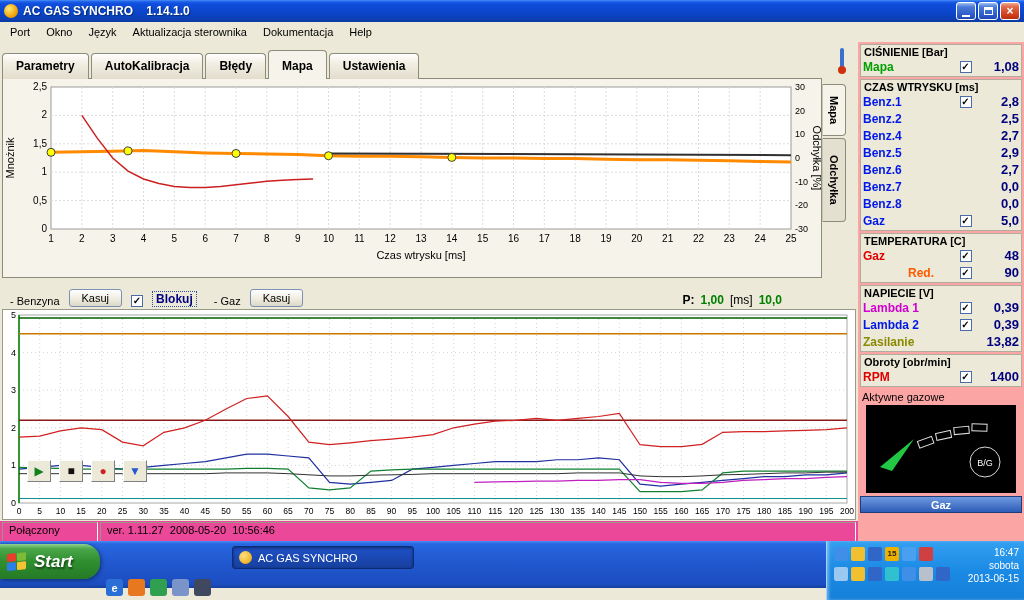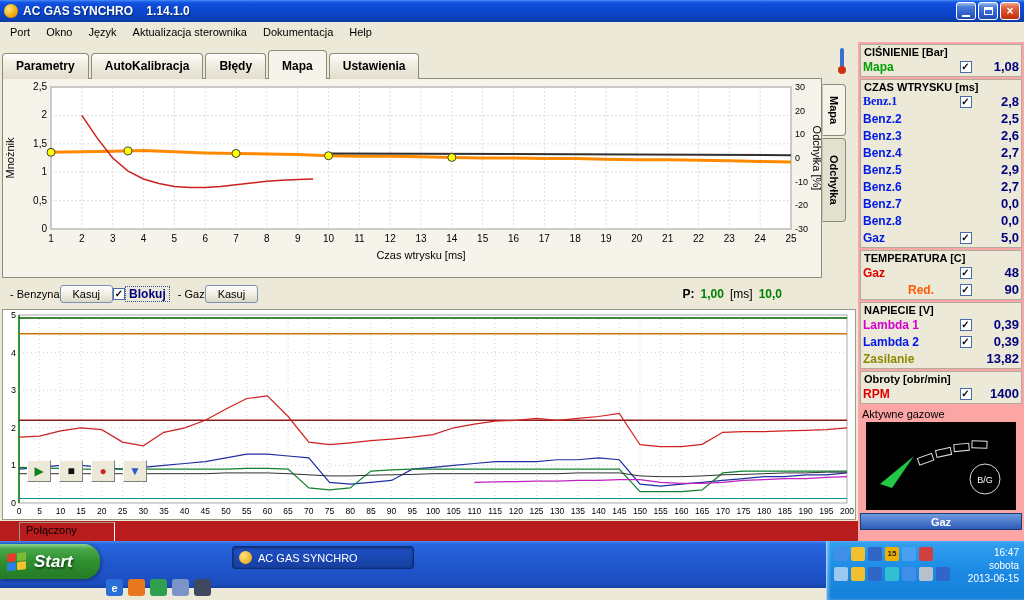--- a/index.html
+++ b/index.html
@@ -36,40 +36,40 @@
 
   
   .map-panel{position:absolute;left:2px;top:78px;width:820px;height:200px;background:#f6f4ea;border:1px solid #8c8c7a;}
   .map-panel svg,.scope-panel svg{display:block;}
   .side-tab{position:absolute;left:822px;width:24px;font-size:11px;font-weight:bold;color:#000;
     background:#e4e0d0;border:1px solid #8c8c7a;border-left:1px solid #c8c4b4;border-radius:0 4px 4px 0;
     writing-mode:vertical-rl;display:flex;align-items:center;justify-content:center;}
   .side-tab.active{background:#f6f4ea;}
 
   
-  .controls-row{position:absolute;left:2px;top:281px;width:854px;height:26px;display:flex;align-items:center;padding:0 8px;font-size:11px;}
+  .controls-row{position:absolute;left:2px;top:281px;width:854px;height:26px;display:flex;align-items:flex-end;gap:9px;padding:0 8px;font-size:11px;}
   .xp-btn{font-size:11px;padding:2px 12px;color:#000;
     background:linear-gradient(180deg,#fefefe,#f0ede0 55%,#dcd8c8);border:1px solid #7b92b5;border-radius:3px;}
   .chk{width:12px;height:12px;border:1px solid #4a6da8;background:#fff;font-size:10px;line-height:10px;text-align:center;color:#000;flex:none;}
   .chk.checked::after{content:"✓";font-weight:bold;}
   .blokuj-label{font-size:12px;font-weight:bold;color:#000080;border:1px dotted #3050a0;padding:0 3px;}
   .spacer{flex:1;}
   .p-group{display:flex;gap:6px;align-items:center;margin-right:66px;font-size:12px;}
   .p-lab{font-weight:bold;color:#000;}
   .p-val{font-weight:bold;color:#008000;}
   .p-unit{color:#000;}
   .p-val2{font-weight:bold;color:#008000;}
 
   
   .scope-panel{position:absolute;left:2px;top:309px;width:854px;height:211px;background:#fff;border:1px solid #9a9a8a;}
   .transport{position:absolute;left:24px;top:150px;display:flex;gap:8px;}
   .tbtn{width:24px;height:22px;background:#ece9d8;border:1px solid;border-color:#fff #808080 #808080 #fff;display:flex;align-items:center;justify-content:center;font-size:12px;line-height:1;}
 
   
-  .statusbar{position:absolute;left:0;top:521px;width:858px;height:28px;display:flex;gap:2px;padding:1px 19px;background:#b91c1c;}
+  .statusbar{position:absolute;left:0;top:521px;width:858px;height:28px;display:flex;gap:2px;padding:1px 2px;background:#ec4899;}
   .status-cell{border:1px solid;border-color:#9a9789 #ffffff #ffffff #9a9789;font-size:11px;padding:1px 6px;white-space:pre;color:#000;}
   .c1{width:96px;}.c2{flex:1;}
 
   
   .right-panel{position:absolute;left:858px;top:42px;width:166px;height:499px;padding:2px 2px 0 2px;background:#fca5a5;}
   .rp-section{border:1px solid #b0ad9e;margin-bottom:2px;padding:0 2px 1px;background:#ece9d8;}
   .rp-title{font-size:11px;font-weight:bold;color:#000;padding:1px 0 0 1px;}
   .rp-row{display:flex;align-items:center;height:17px;}
   .rp-label{font-size:12px;font-weight:bold;flex:1;white-space:nowrap;}
   .rp-chk-slot{width:15px;display:flex;justify-content:center;}
@@ -362,52 +362,48 @@
           <span style="color: rgb(208, 32, 32);">●</span>
         </div>
         <div class="tbtn">
           <span style="color: rgb(40, 88, 208);">▼</span>
         </div>
       </div>
   </div>
 
   <div class="statusbar">
     <div class="status-cell c1">Połączony</div>
+    <div class="status-cell c2">ver. 1.11.27  2008-05-20  10:56:46</div>
   </div>
 
   <div class="right-panel">
     <div id="rp-sections">
         <div class="rp-section">
           <div class="rp-title">CIŚNIENIE [Bar]</div>
           <div class="rp-row">
             <span class="rp-label" style="color: rgb(0, 160, 0);">Mapa</span>
             <span class="rp-chk-slot">
               <span class="chk checked"></span>
             </span>
             <span class="rp-value" style="color: rgb(0, 0, 126);">1,08</span>
           </div>
         </div>
         <div class="rp-section">
           <div class="rp-title">CZAS WTRYSKU [ms]</div>
           <div class="rp-row">
-            <span class="rp-label" style="color: rgb(0, 24, 232); font-family: Liberation Serif, serif;">Benz.1</span>
+            <span class="rp-label" style="color: rgb(0, 24, 232);">Benz.1</span>
             <span class="rp-chk-slot">
               <span class="chk checked"></span>
             </span>
             <span class="rp-value" style="color: rgb(0, 0, 126);">2,8</span>
           </div>
           <div class="rp-row">
             <span class="rp-label" style="color: rgb(0, 24, 232);">Benz.2</span>
             <span class="rp-chk-slot"></span>
             <span class="rp-value" style="color: rgb(0, 0, 126);">2,5</span>
-          </div>
-          <div class="rp-row">
-            <span class="rp-label" style="color: rgb(0, 24, 232);">Benz.3</span>
-            <span class="rp-chk-slot"></span>
-            <span class="rp-value" style="color: rgb(0, 0, 126);">2,6</span>
           </div>
           <div class="rp-row">
             <span class="rp-label" style="color: rgb(0, 24, 232);">Benz.4</span>
             <span class="rp-chk-slot"></span>
             <span class="rp-value" style="color: rgb(0, 0, 126);">2,7</span>
           </div>
           <div class="rp-row">
             <span class="rp-label" style="color: rgb(0, 24, 232);">Benz.5</span>
             <span class="rp-chk-slot"></span>
             <span class="rp-value" style="color: rgb(0, 0, 126);">2,9</span>

